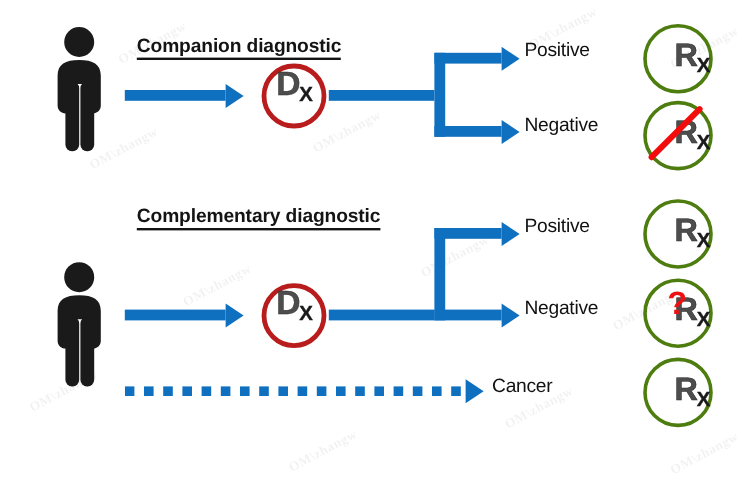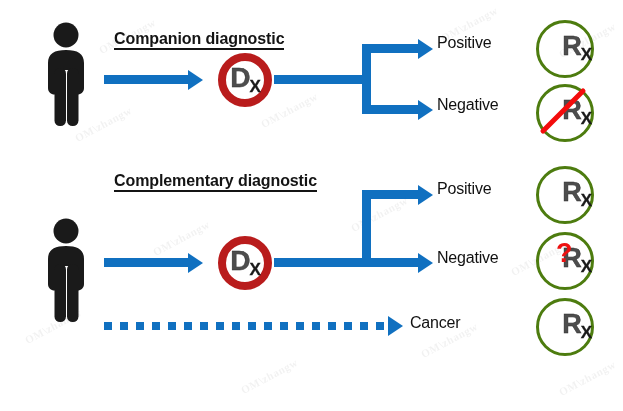--- a/index.html
+++ b/index.html
@@ -40,25 +40,25 @@
     padding-bottom:1px;
   }
 
   
   .person{position:absolute;}
 
   
   .dx{
     position:absolute;
     width:54px;height:54px;
-    border:8px solid #b91c1c;
+    border:4px solid #b91c1c;
     border-radius:50%;
     box-sizing:border-box;
     display:flex;
-    align-items:center;
+    align-items:flex-start;
     justify-content:center;
   }
   .dx-text{
     font-family:"Liberation Sans", sans-serif;
     font-weight:700;
     font-size:28px;
     color:#4d4d4d;
     line-height:1;
     position:relative;
     top:-1px;

